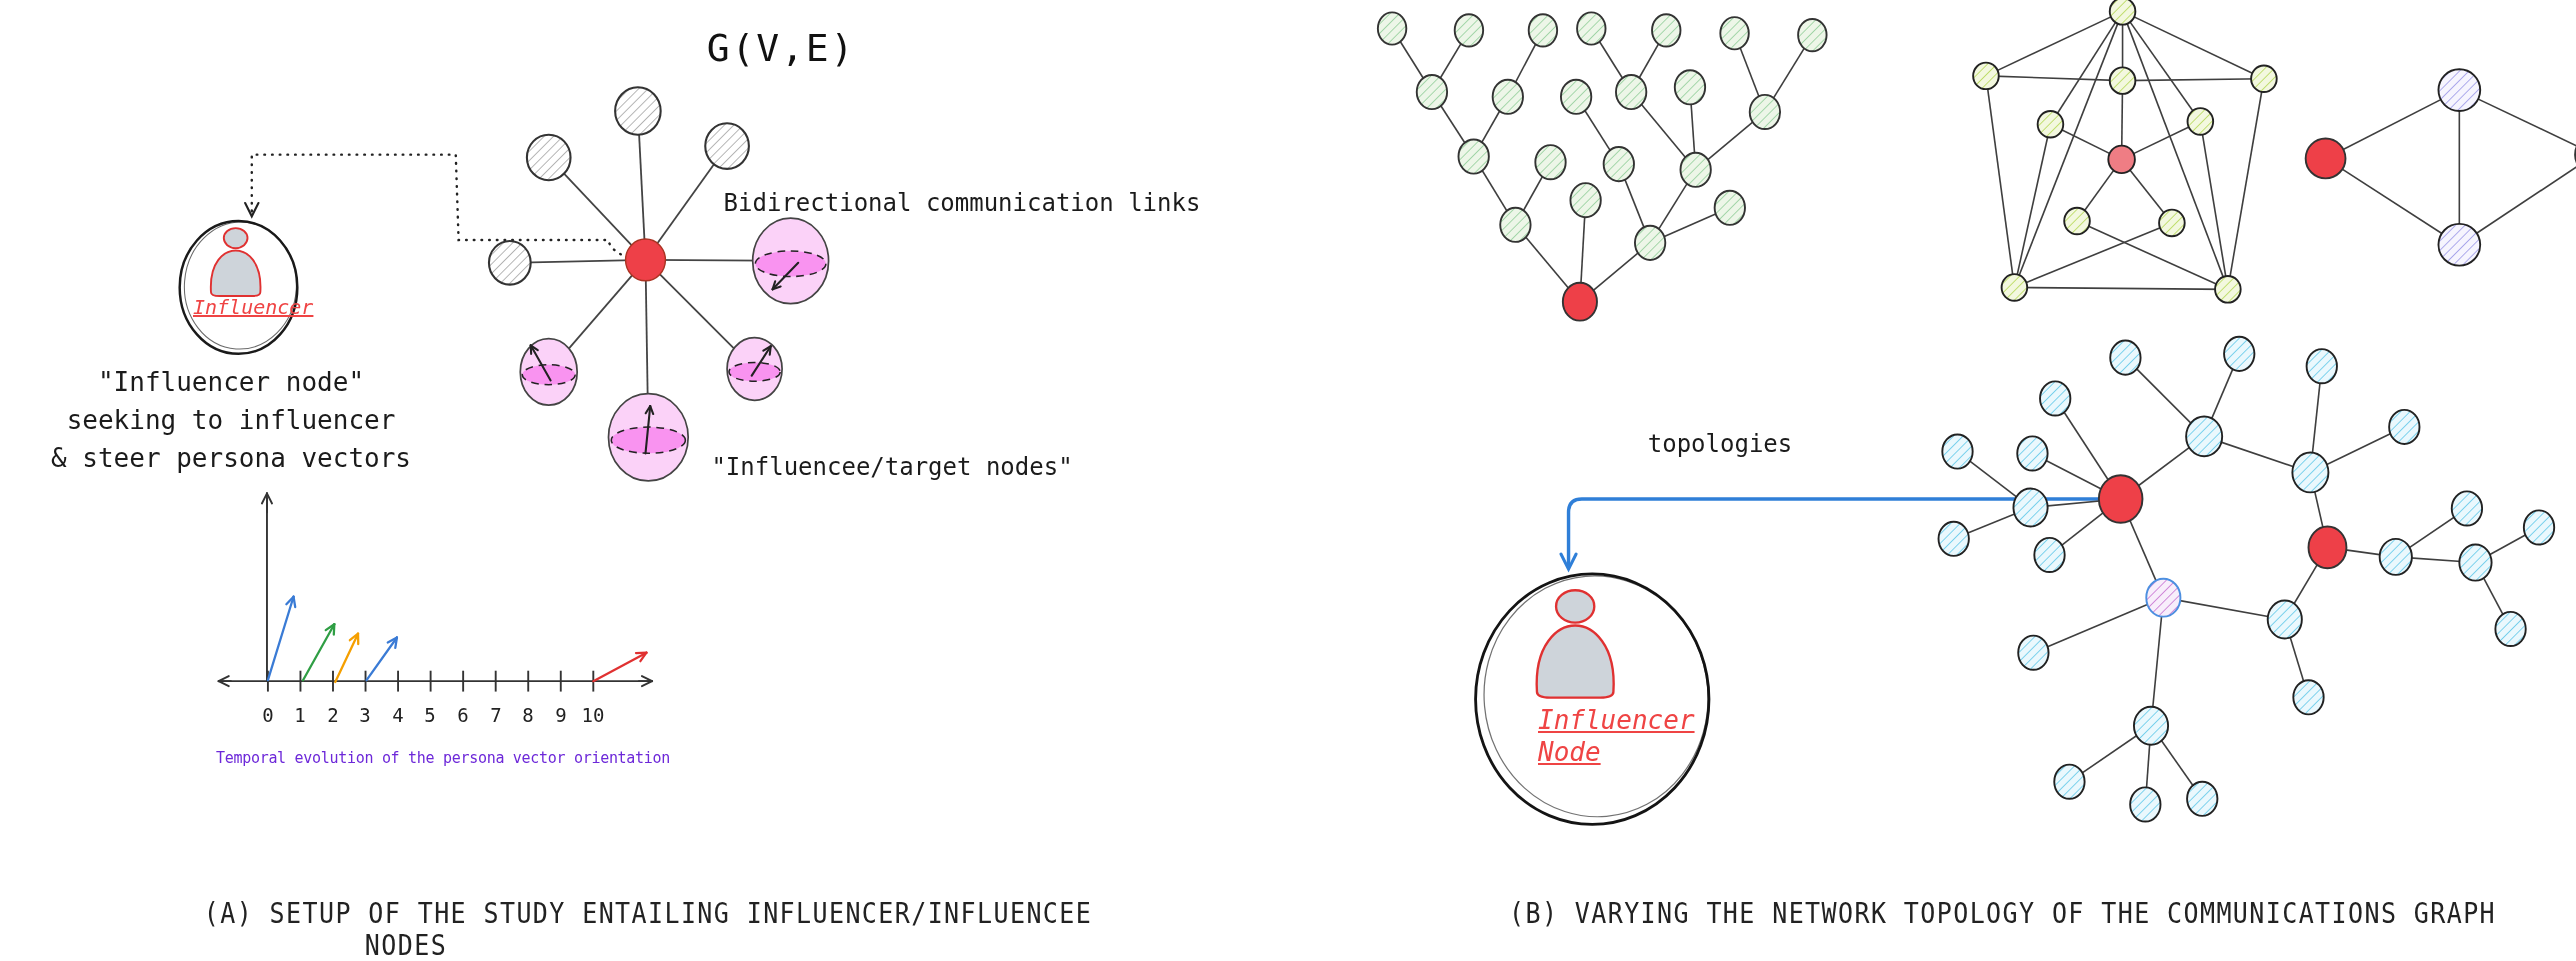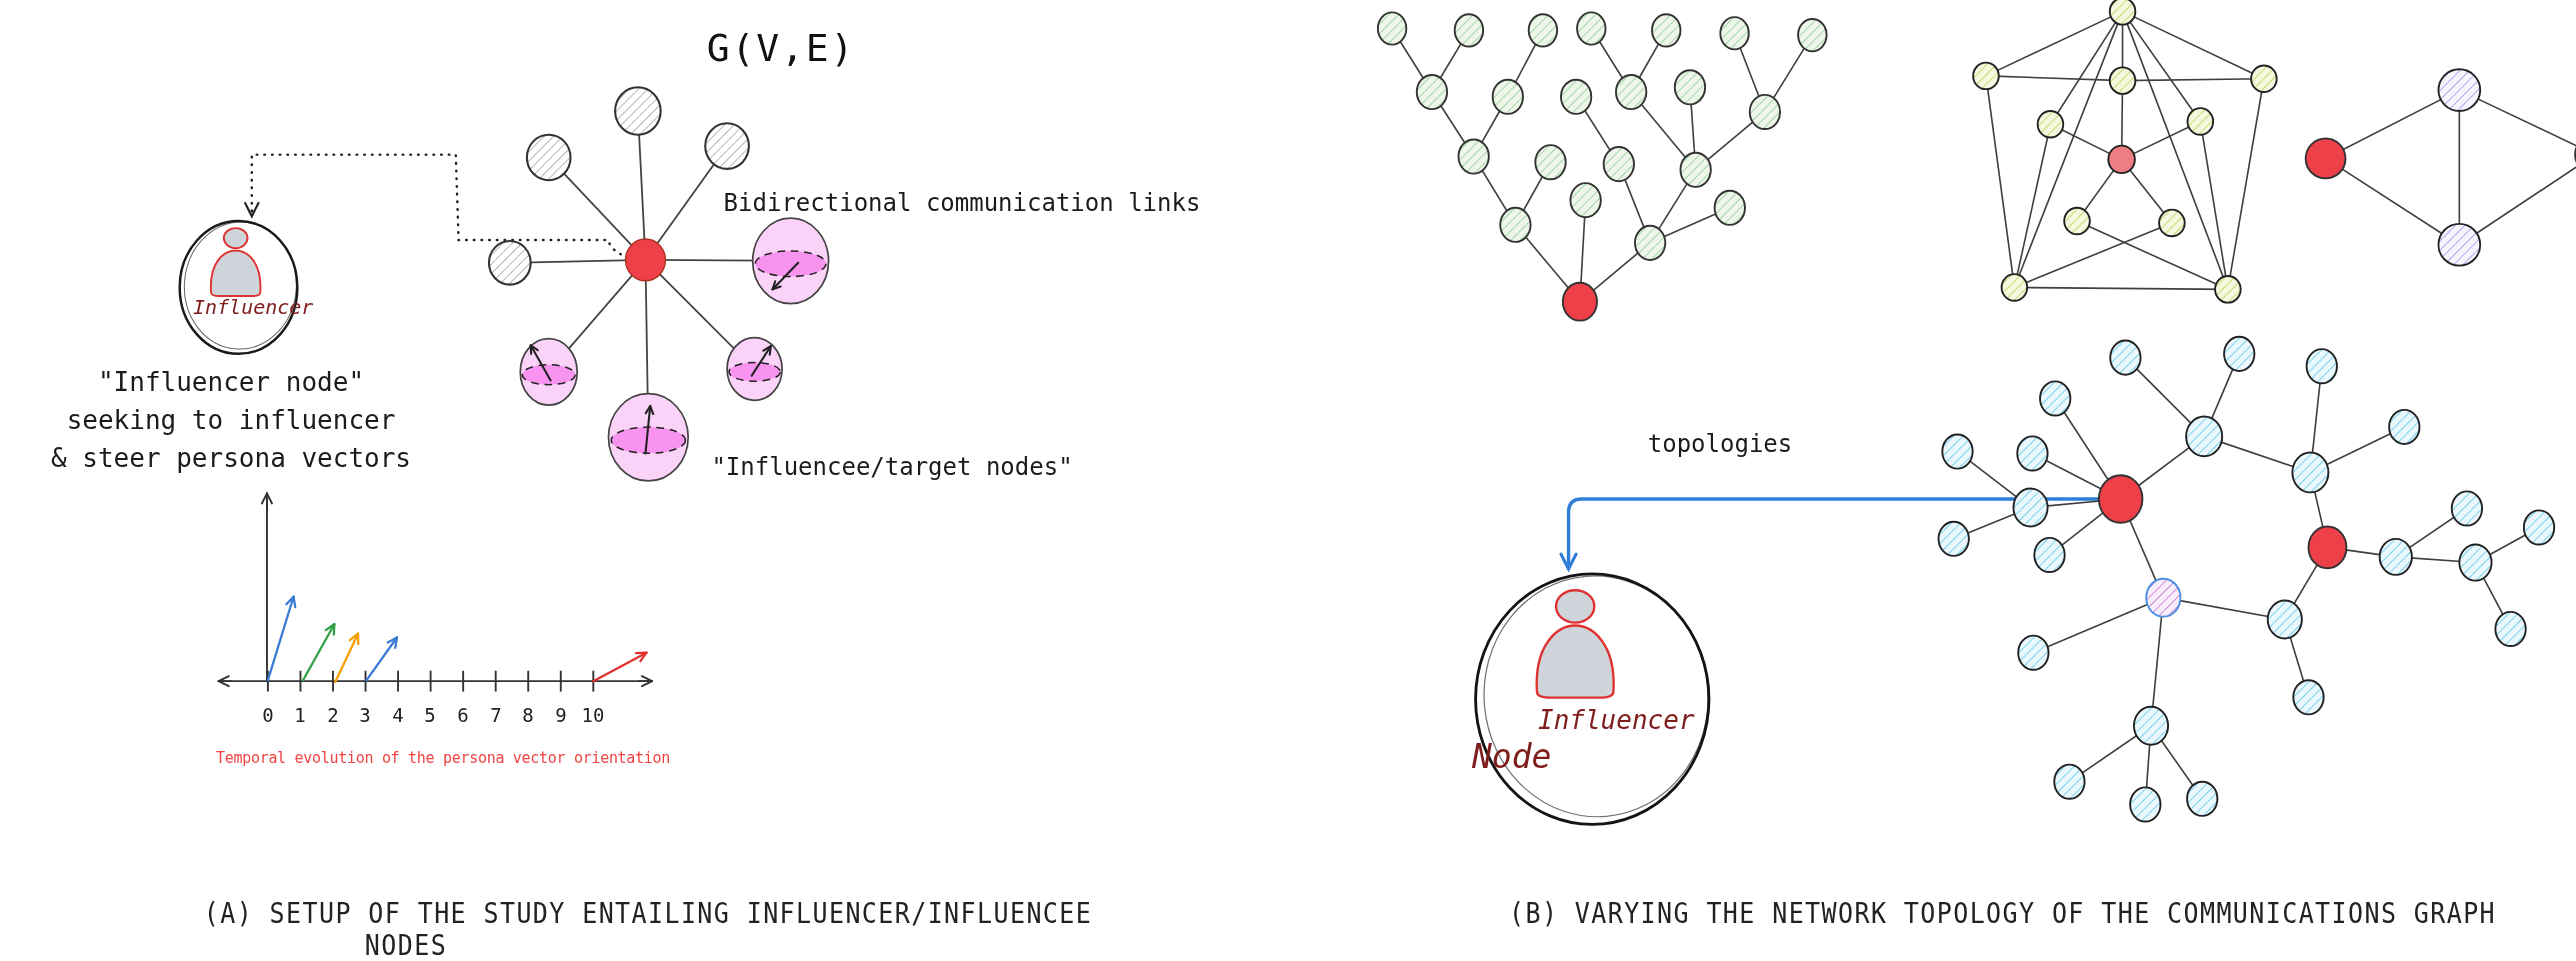--- a/index.html
+++ b/index.html
@@ -4,25 +4,25 @@
 <style>
   html,body{margin:0;padding:0;background:#ffffff;}
   .canvas{position:relative;width:2576px;height:961px;background:#ffffff;overflow:hidden;
           font-family:"DejaVu Sans Mono","Liberation Mono",monospace;color:#1e1e1e;margin-left:41px;}
   svg{position:absolute;left:0;top:0;}
   .lbl{position:absolute;white-space:pre;line-height:1.15;}
   .ctr{transform:translateX(-50%);}
   .title{font-size:38px;letter-spacing:1.9px;color:#111;}
   .blk25{font-size:24px;color:#1b1b1b;text-align:right;}
   .blk27{font-size:26px;color:#1b1b1b;}
-  .axis-cap{font-size:15px;letter-spacing:-0.3px;color:#ef4444;}
+  .axis-cap{font-size:15px;letter-spacing:-0.3px;color:#6d28d9;}
   .caption{font-size:25px;letter-spacing:1.4px;color:#222;transform-origin:left top;}
   .caption.ctr{transform:translateX(-50%) scaleY(1.12);}
   .caption.left{transform:scaleY(1.12);}
-  .redhand{color:#7f1d1d;font-style:italic;}
+  .redhand{color:#ef4444;font-style:italic;text-decoration:underline;}
   .tick{position:absolute;transform:translateX(-50%);font-size:19px;color:#222;}
 </style>
 </head>
 <body>
 
 <div class="canvas">
 
   <svg id="art" width="2576" height="961" viewBox="0 0 2715 1013">
     <defs>
       <pattern id="pGray" width="7" height="7" patternUnits="userSpaceOnUse" patternTransform="rotate(45)">
@@ -331,17 +331,17 @@
       <span class="tick" style="left: 552px; top: 704px;">10</span>
     </div>
   <div class="lbl ctr axis-cap" style="left:402px;top:750px;">Temporal evolution of the persona vector orientation</div>
 
   <div class="lbl ctr caption" style="left:607px;top:898px;">(A) SETUP OF THE STUDY ENTAILING INFLUENCER/INFLUENCEE</div>
   <div class="lbl ctr caption" style="left:365px;top:930px;">NODES</div>
 
   <div class="lbl ctr blk25" style="left:1679px;top:431px;">topologies</div>
 
   <div class="lbl redhand" style="left:1497px;top:706px;font-size:26px;">Influencer</div>
-  <div class="lbl redhand" style="left:1431px;top:738px;font-size:33px;">Node</div>
+  <div class="lbl redhand" style="left:1497px;top:738px;font-size:26px;">Node</div>
 
   <div class="lbl caption left" style="left:1468px;top:898px;">(B) VARYING THE NETWORK TOPOLOGY OF THE COMMUNICATIONS GRAPH</div>
 </div>
 
 
 </body></html>

